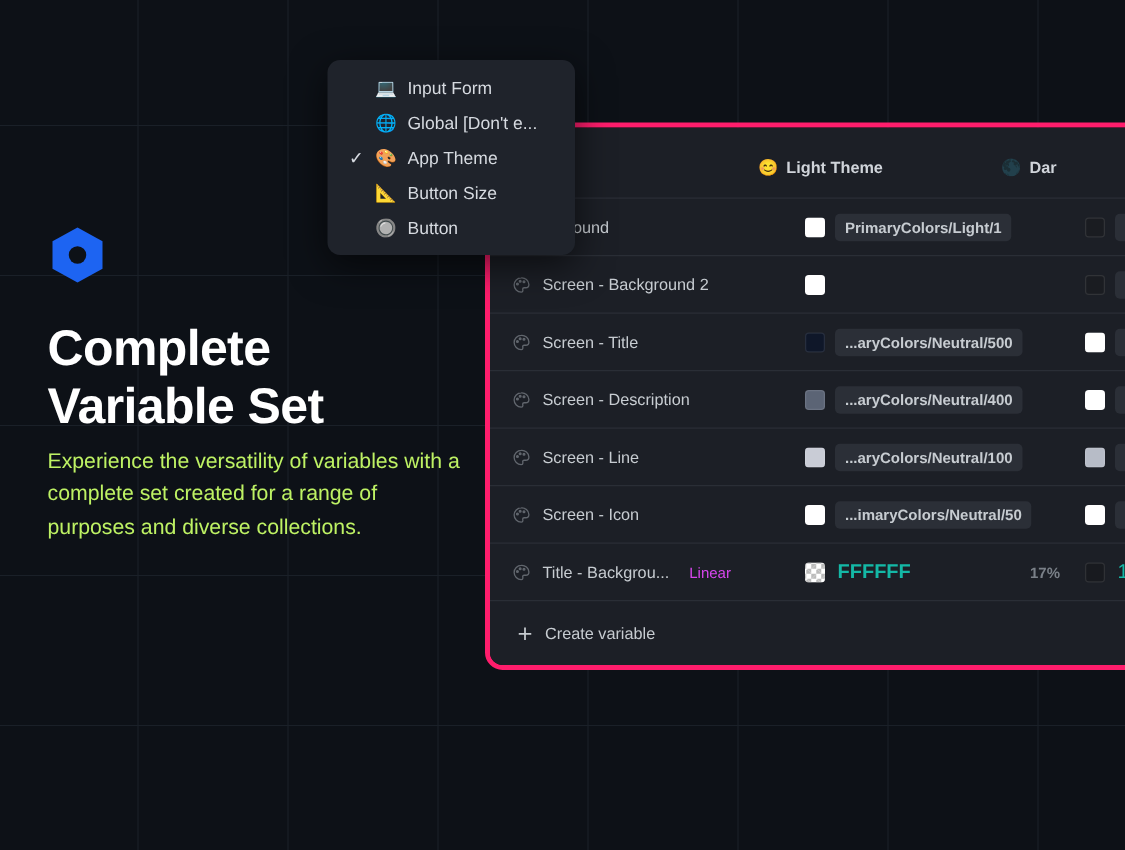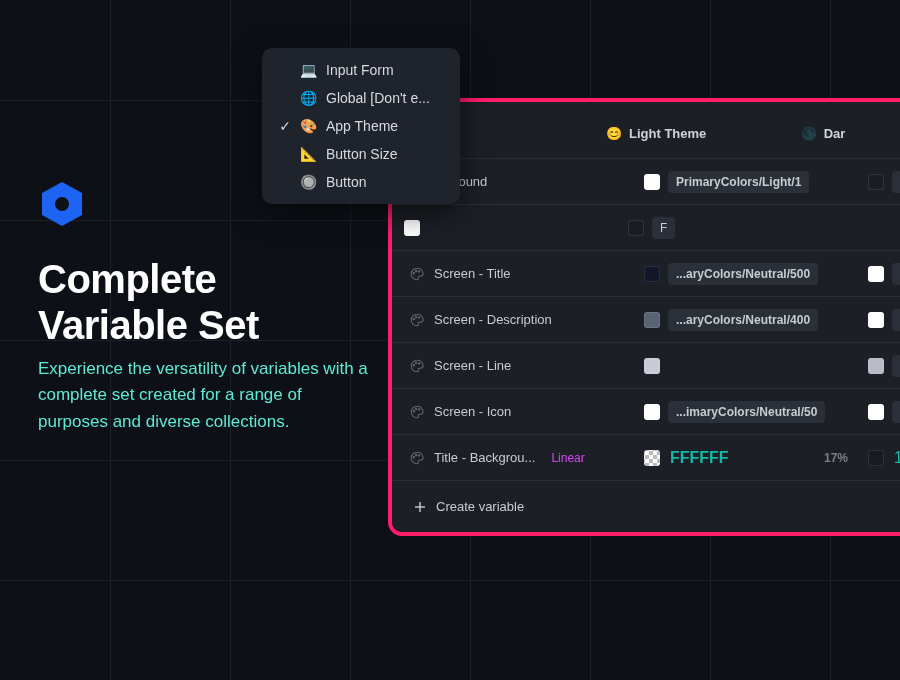--- a/index.html
+++ b/index.html
@@ -37,21 +37,21 @@
   font-size: 40px;
   font-weight: 700;
   line-height: 1.15;
   letter-spacing: -0.5px;
   color: #ffffff;
   margin-bottom: 8px;
 }
 .hero p {
   font-size: 17px;
   line-height: 1.55;
-  color: #5eead4;
+  color: #bef264;
   font-weight: 400;
 }
 
 
 .panel-wrap {
   position: absolute;
   left: 388px; top: 98px;
   width: 600px;
   border: 4px solid #ff1d6c;
   border-radius: 14px;
@@ -227,20 +227,29 @@
           <div class="value-cell">
             <span class="swatch" style="background:#ffffff"></span>
             <span class="pill">PrimaryColors/Light/1</span>
           </div>
           <div class="value-cell2">
             <span class="swatch" style="background:#1a1c21"></span>
             <span class="pill">F</span>
           </div>
         </div>
         <div class="row">
+          <div class="name-cell">
+            <span class="palette-icon"><svg viewBox="0 0 16 16" width="14" height="14" fill="none" stroke="#9aa0a8" stroke-width="1.2">
+                <path d="M8 1.5a6.5 6.5 0 1 0 0 13c1 0 1.5-.8 1.5-1.5 0-.5-.2-.9-.2-1.3 0-.8.6-1.2 1.4-1.2h1.3A3 3 0 0 0 15 7.5 6.5 6.5 0 0 0 8 1.5Z"></path>
+                <circle cx="4.5" cy="7" r=".8" fill="#9aa0a8"></circle>
+                <circle cx="7" cy="4.5" r=".8" fill="#9aa0a8"></circle>
+                <circle cx="10.5" cy="5" r=".8" fill="#9aa0a8"></circle>
+              </svg></span>
+            <span>Screen - Background 2</span>
+          </div>
           <div class="value-cell">
             <span class="swatch" style="background:#ffffff"></span>
           </div>
           <div class="value-cell2">
             <span class="swatch" style="background:#1a1c21"></span>
             <span class="pill">F</span>
           </div>
         </div>
         <div class="row">
           <div class="name-cell">
@@ -285,20 +294,21 @@
             <span class="palette-icon"><svg viewBox="0 0 16 16" width="14" height="14" fill="none" stroke="#9aa0a8" stroke-width="1.2">
                 <path d="M8 1.5a6.5 6.5 0 1 0 0 13c1 0 1.5-.8 1.5-1.5 0-.5-.2-.9-.2-1.3 0-.8.6-1.2 1.4-1.2h1.3A3 3 0 0 0 15 7.5 6.5 6.5 0 0 0 8 1.5Z"></path>
                 <circle cx="4.5" cy="7" r=".8" fill="#9aa0a8"></circle>
                 <circle cx="7" cy="4.5" r=".8" fill="#9aa0a8"></circle>
                 <circle cx="10.5" cy="5" r=".8" fill="#9aa0a8"></circle>
               </svg></span>
             <span>Screen - Line</span>
           </div>
           <div class="value-cell">
             <span class="swatch" style="background:#c9ccd6"></span>
+            <span class="pill">...aryColors/Neutral/100</span>
           </div>
           <div class="value-cell2">
             <span class="swatch" style="background:#b7bcc7"></span>
             <span class="pill">.</span>
           </div>
         </div>
         <div class="row">
           <div class="name-cell">
             <span class="palette-icon"><svg viewBox="0 0 16 16" width="14" height="14" fill="none" stroke="#9aa0a8" stroke-width="1.2">
                 <path d="M8 1.5a6.5 6.5 0 1 0 0 13c1 0 1.5-.8 1.5-1.5 0-.5-.2-.9-.2-1.3 0-.8.6-1.2 1.4-1.2h1.3A3 3 0 0 0 15 7.5 6.5 6.5 0 0 0 8 1.5Z"></path>

